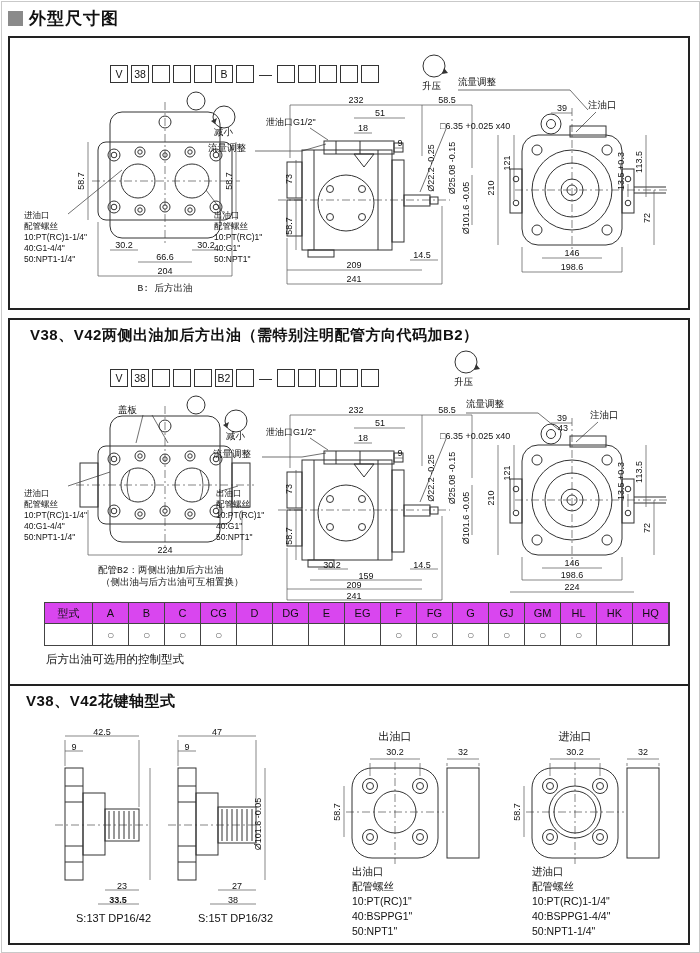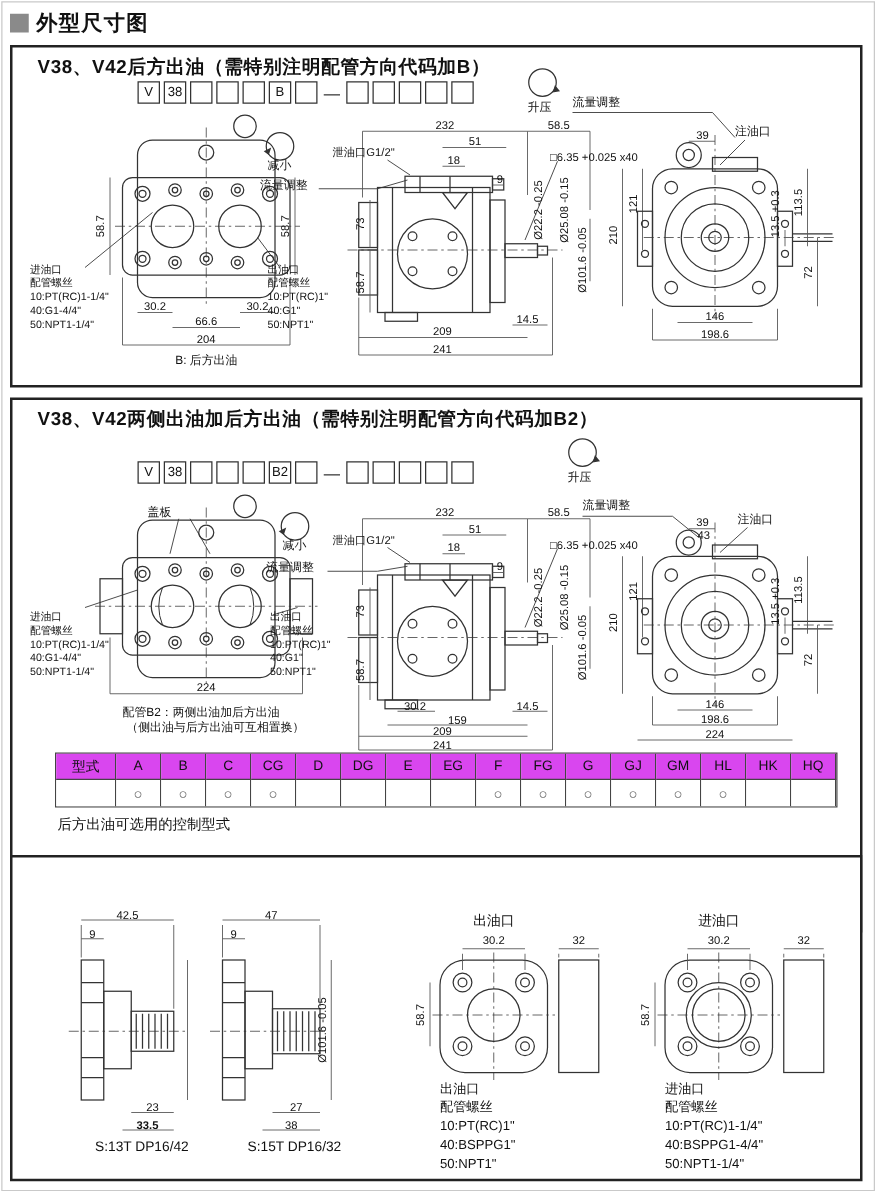--- a/index.html
+++ b/index.html
@@ -10,21 +10,21 @@
   .sq{width:15px;height:15px;background:#8a8a8a;display:inline-block;}
   .pagehead h1{font-size:17px;font-weight:bold;margin:0;letter-spacing:1px;}
   .panel{position:absolute;left:8px;width:682px;border:2px solid #222;box-sizing:border-box;background:#fff;}
   .ptitle{position:absolute;left:20px;top:6px;font-size:15px;font-weight:bold;margin:0;letter-spacing:0.5px;}
   .art{position:absolute;left:0;top:0;}
   .coderow{position:absolute;display:flex;align-items:center;gap:3px;}
   .cb{width:18px;height:18px;border:1.5px solid #333;display:inline-flex;align-items:center;justify-content:center;
       font-size:10.5px;box-sizing:border-box;background:#fff;}
   .dash{font-size:13px;padding:0 2px;}
   .d{position:absolute;font-size:9px;line-height:1;white-space:nowrap;}
-  .cjk{position:absolute;font-size:9.5px;line-height:1;white-space:nowrap;}
+  .cjk{position:absolute;font-size:9.5px;line-height:1;white-space:nowrap;font-family:Liberation Mono, monospace;}
   .c{transform:translateX(-50%);}
   .v{transform:translate(-50%,-50%) rotate(-90deg);}
   .note{position:absolute;font-size:8.5px;line-height:11px;white-space:nowrap;}
   .note3{position:absolute;font-size:10.5px;line-height:15px;white-space:nowrap;}
   .tbl{position:absolute;left:34px;top:282px;border:1px solid #444;}
   .trow{display:flex;}
   .th,.td{box-sizing:border-box;border-right:1px solid #444;height:21px;display:flex;align-items:center;justify-content:center;}
   .trow.hd .th{border-bottom:1px solid #444;}
   .th{background:#d946ef;font-size:11px;}
   .td{font-size:12px;color:#666;background:#fff;}
@@ -171,21 +171,20 @@
           <line x1="636" y1="97" x2="636" y2="159"></line>
         <line x1="644" y1="152" x2="644" y2="207"></line>
         <line x1="532" y1="220" x2="592" y2="220"></line>
           <line x1="512" y1="234" x2="612" y2="234"></line>
         <line x1="512" y1="209" x2="512" y2="234"></line>
           <line x1="612" y1="209" x2="612" y2="234"></line>
       </g>
     </g>
   </svg>
 
-  <h2 class="ptitle">V38、V42后方出油（需特别注明配管方向代码加B）</h2>
   <div class="coderow" style="left:100px;top:27px;">
     <span class="cb">V</span>
     <span class="cb">38</span>
     <span class="cb"></span>
     <span class="cb"></span>
     <span class="cb"></span>
     <span class="cb">B</span>
     <span class="cb"></span>
     <span class="dash">—</span>
     <span class="cb"></span>
@@ -600,20 +599,21 @@
           <line x1="540" y1="77" x2="540" y2="90"></line>
           <line x1="590" y1="77" x2="590" y2="90"></line>
         <line x1="617" y1="73" x2="649" y2="73"></line>
           <line x1="617" y1="77" x2="617" y2="80"></line>
           <line x1="649" y1="77" x2="649" y2="80"></line>
         <line x1="514" y1="100" x2="514" y2="151"></line>
       </g>
     </g>
   </svg>
 
+  <h2 class="ptitle" style="left:16px;">V38、V42花键轴型式</h2>
 
   <span class="d c" style="left:92px;top:42px;">42.5</span>
   <span class="d c" style="left:64px;top:57px;">9</span>
   <span class="d c" style="left:112px;top:196px;">23</span>
   <span class="d c" style="left:108px;top:210px;font-weight:bold;">33.5</span>
   <span class="d t3" style="left:66px;top:227px;">S:13T DP16/42</span>
 
   <span class="d c" style="left:207px;top:42px;">47</span>
   <span class="d c" style="left:177px;top:57px;">9</span>
   <span class="d c" style="left:227px;top:196px;">27</span>

